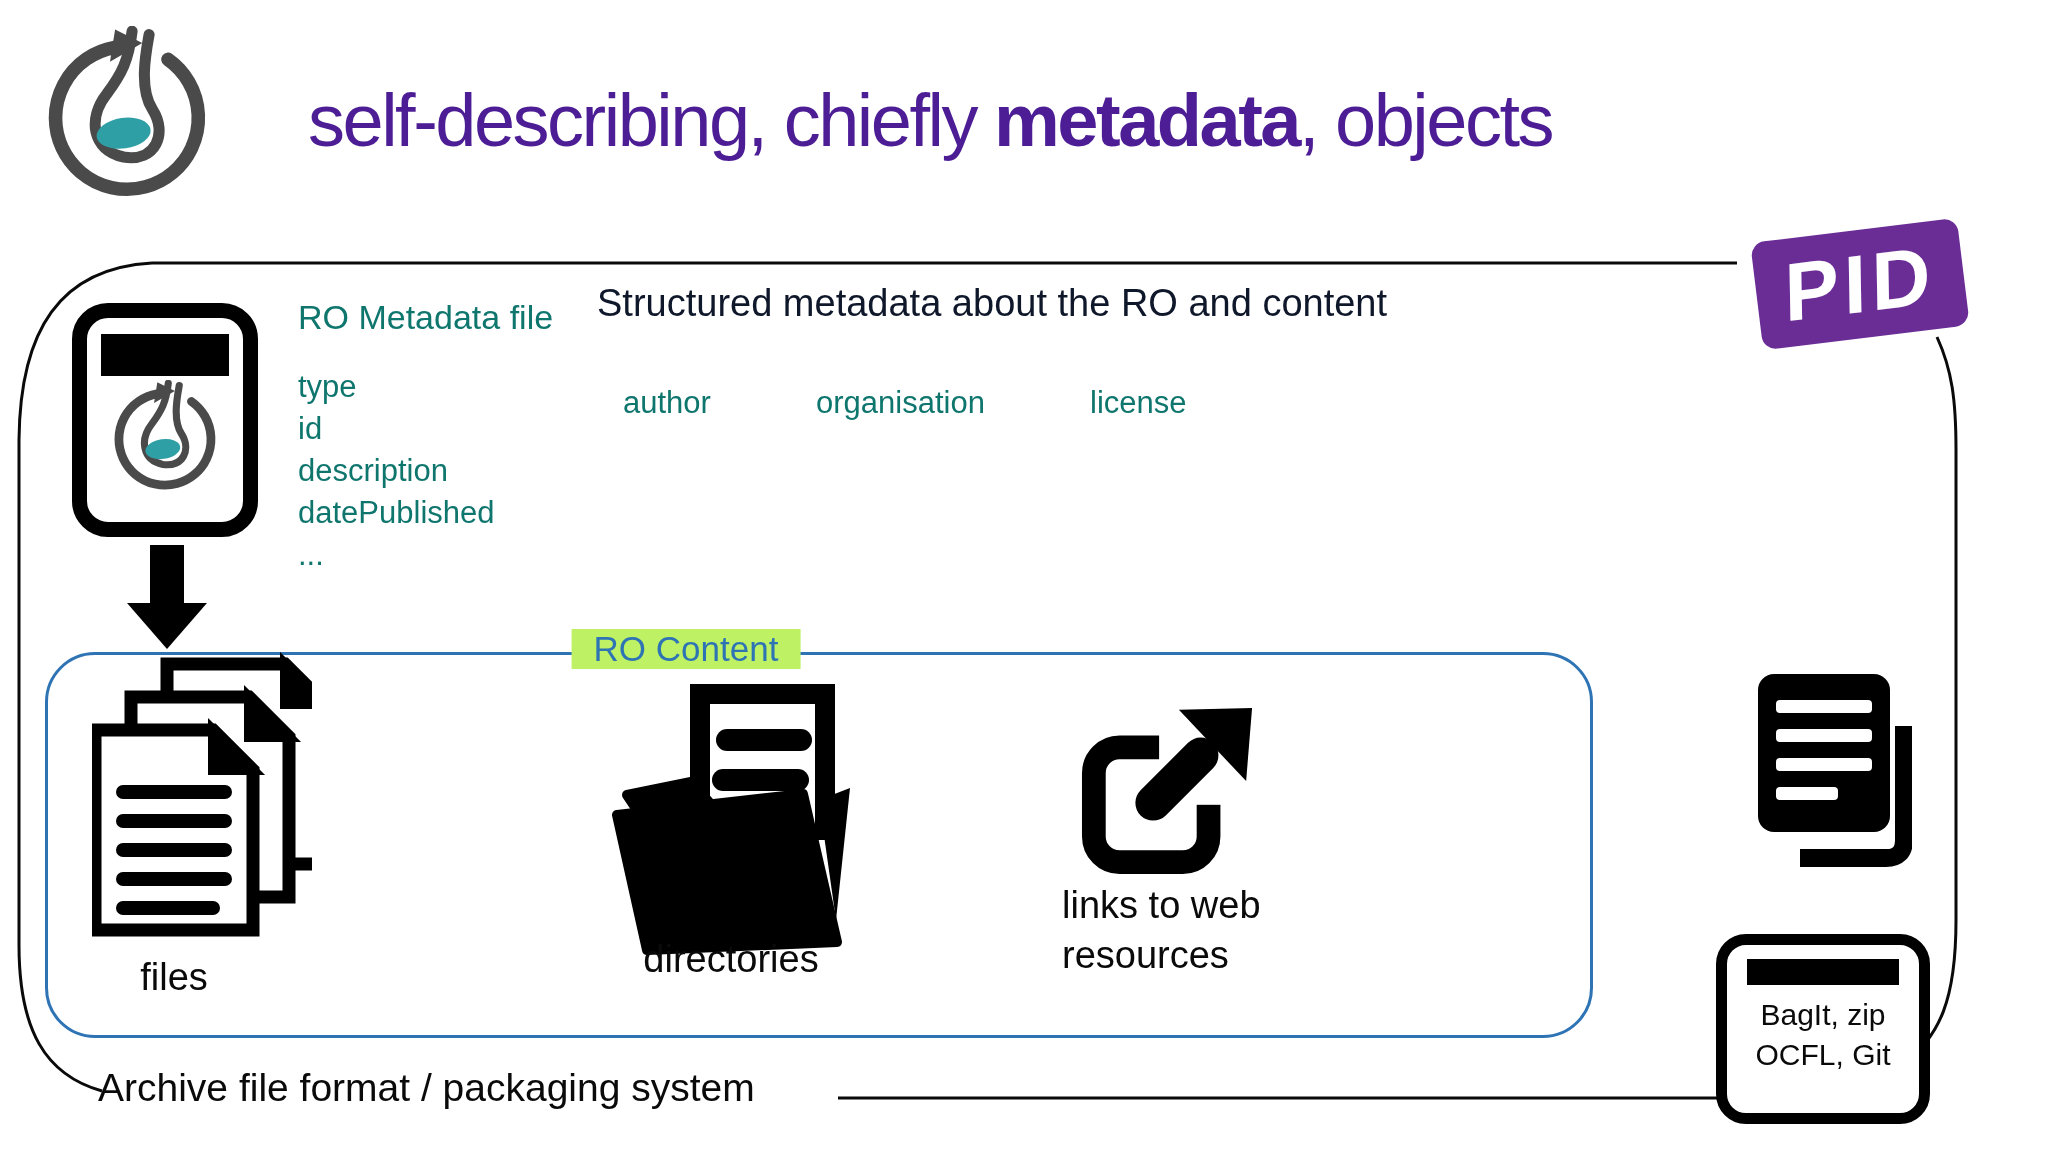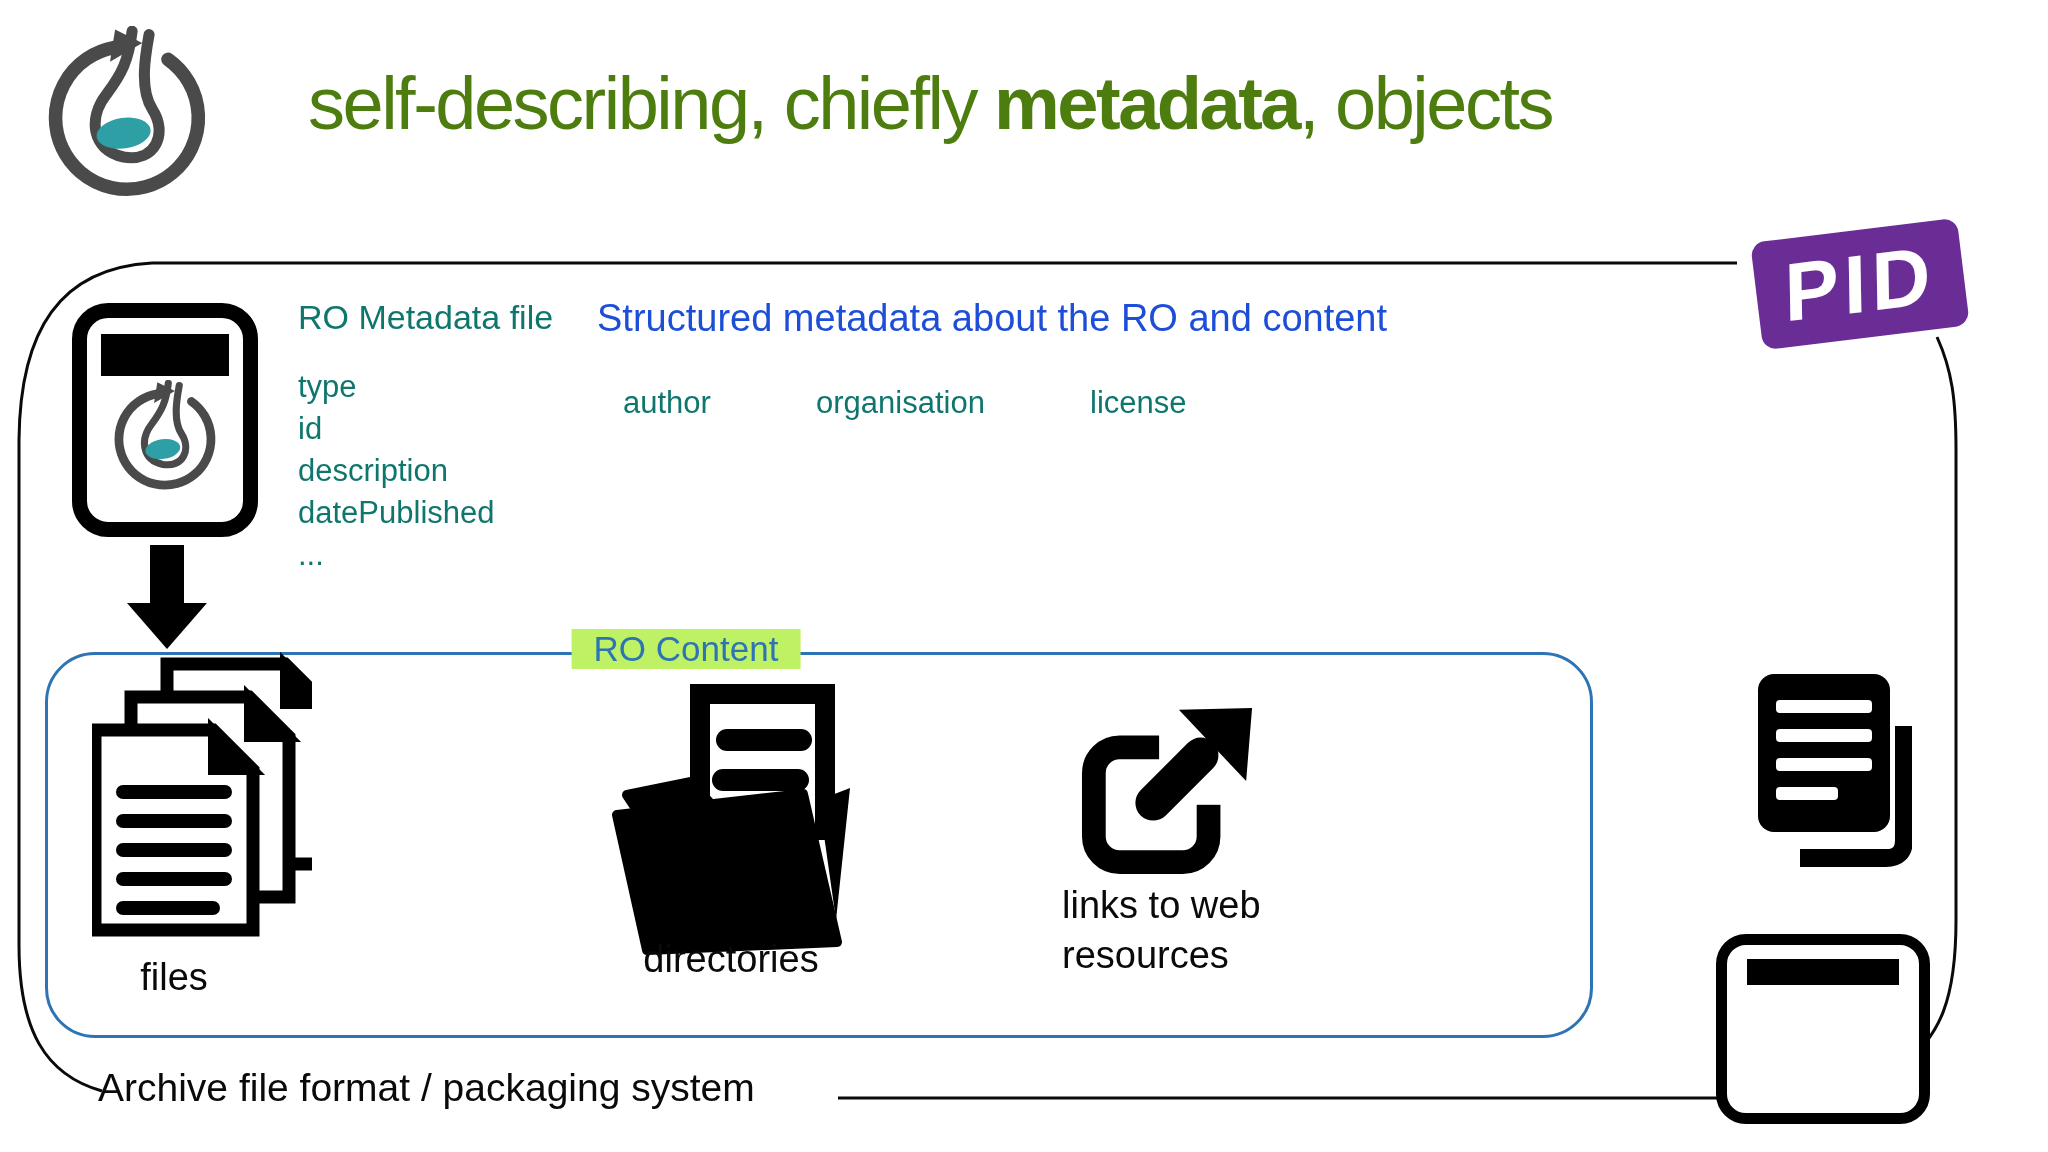--- a/index.html
+++ b/index.html
@@ -6,21 +6,21 @@
   body{
     width:2048px;height:1152px;position:relative;overflow:hidden;
     background:#ffffff;
     font-family:"Liberation Sans", sans-serif;
     color:#0a0a0a;
   }
   .abs{position:absolute;}
 
   
   #page-title{
-    left:308px;top:61px;font-size:74px;letter-spacing:-2.5px;color:#4d7c0f;white-space:nowrap;
+    left:308px;top:78px;font-size:74px;letter-spacing:-2.5px;color:#4c1d95;white-space:nowrap;
   }
   #page-title .b{font-weight:bold;}
 
   
   #outline-svg{left:0;top:0;}
 
   
   #pid-stamp{
     left:1756px;top:230px;width:208px;height:108px;
     background:#6a2d96;border-radius:14px;
@@ -46,21 +46,21 @@
   #down-arrow-shaft{left:150px;top:545px;width:34px;height:60px;background:#000;}
   #down-arrow-head{
     left:127px;top:603px;width:0;height:0;
     border-left:40px solid transparent;border-right:40px solid transparent;
     border-top:46px solid #000;
   }
 
   
   .blue{color:#0f766e;}
   #ro-metadata-file-label{left:298px;top:298px;font-size:34px;}
-  #structured-heading{left:597px;top:297px;font-size:38px;color:#1d4ed8;white-space:nowrap;}
+  #structured-heading{left:597px;top:282px;font-size:38px;color:#0f172a;white-space:nowrap;}
   #property-list{left:298px;top:366px;font-size:31px;line-height:42px;}
   .entity{top:385px;font-size:31px;margin-left:10px;}
   #entity-0{left:613px;}
   #entity-1{left:806px;}
   #entity-2{left:1080px;}
 
   
   #ro-content-box{
     left:45px;top:652px;width:1542px;height:380px;
     border:3px solid #2e74b5;border-radius:50px;
@@ -190,15 +190,19 @@
   <path d="M152 58 V172 Q152 190 134 190 H48" fill="none" stroke="#000" stroke-width="18"></path>
   <rect x="6" y="6" width="132" height="158" rx="16" fill="#000"></rect>
   <rect x="24" y="32" width="96" height="13" rx="4" fill="#fff"></rect>
   <rect x="24" y="61" width="96" height="13" rx="4" fill="#fff"></rect>
   <rect x="24" y="90" width="96" height="13" rx="4" fill="#fff"></rect>
   <rect x="24" y="119" width="62" height="13" rx="4" fill="#fff"></rect>
 </svg>
 
 <div id="bagit-box" class="abs">
   <div class="bar"></div>
+  <div class="fmt">
+    <div>BagIt, zip</div>
+    <div>OCFL, Git</div>
+  </div>
 </div>
 
 <div id="archive-caption" class="abs">Archive file format / packaging system</div>
 
 </body></html>

